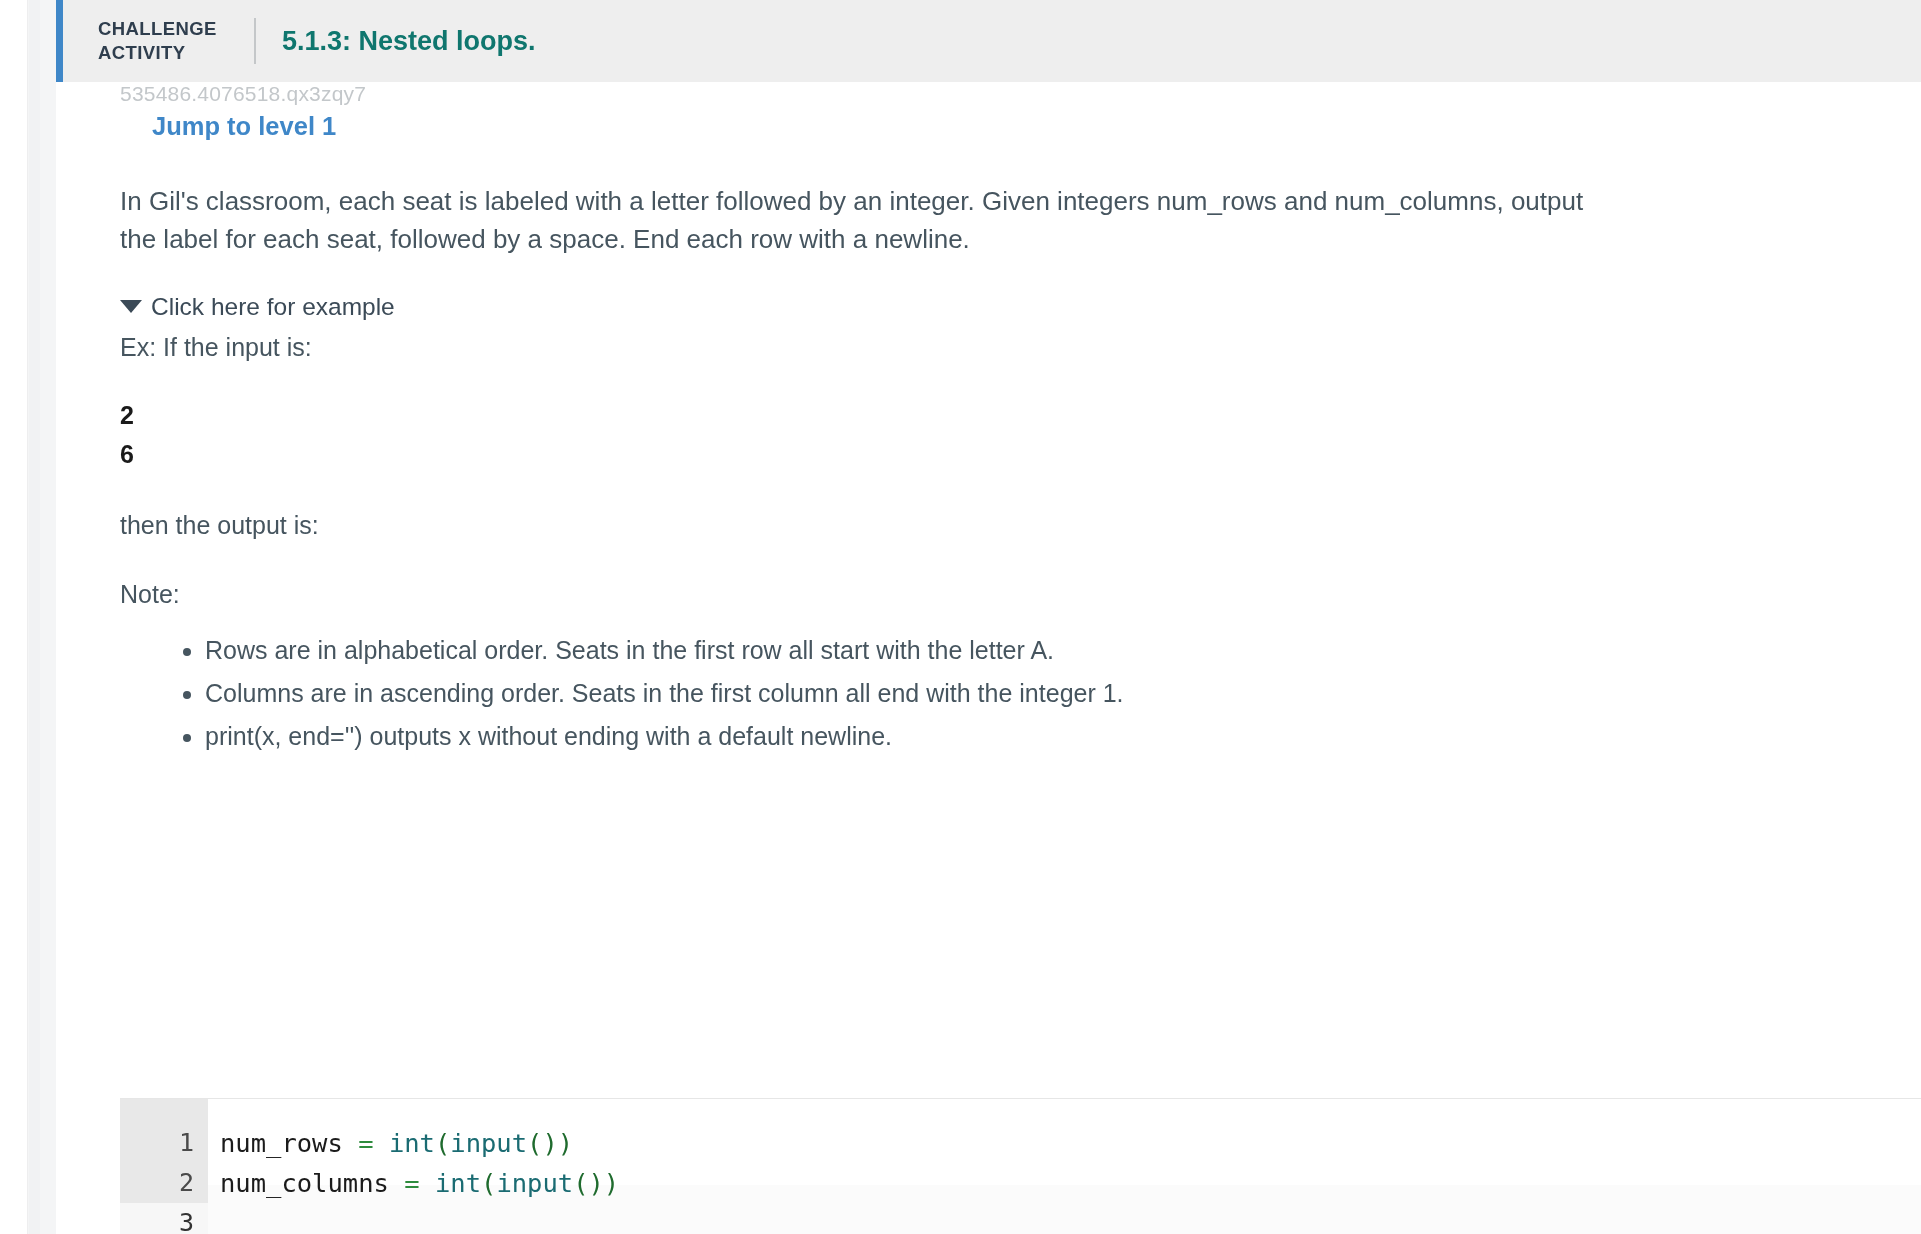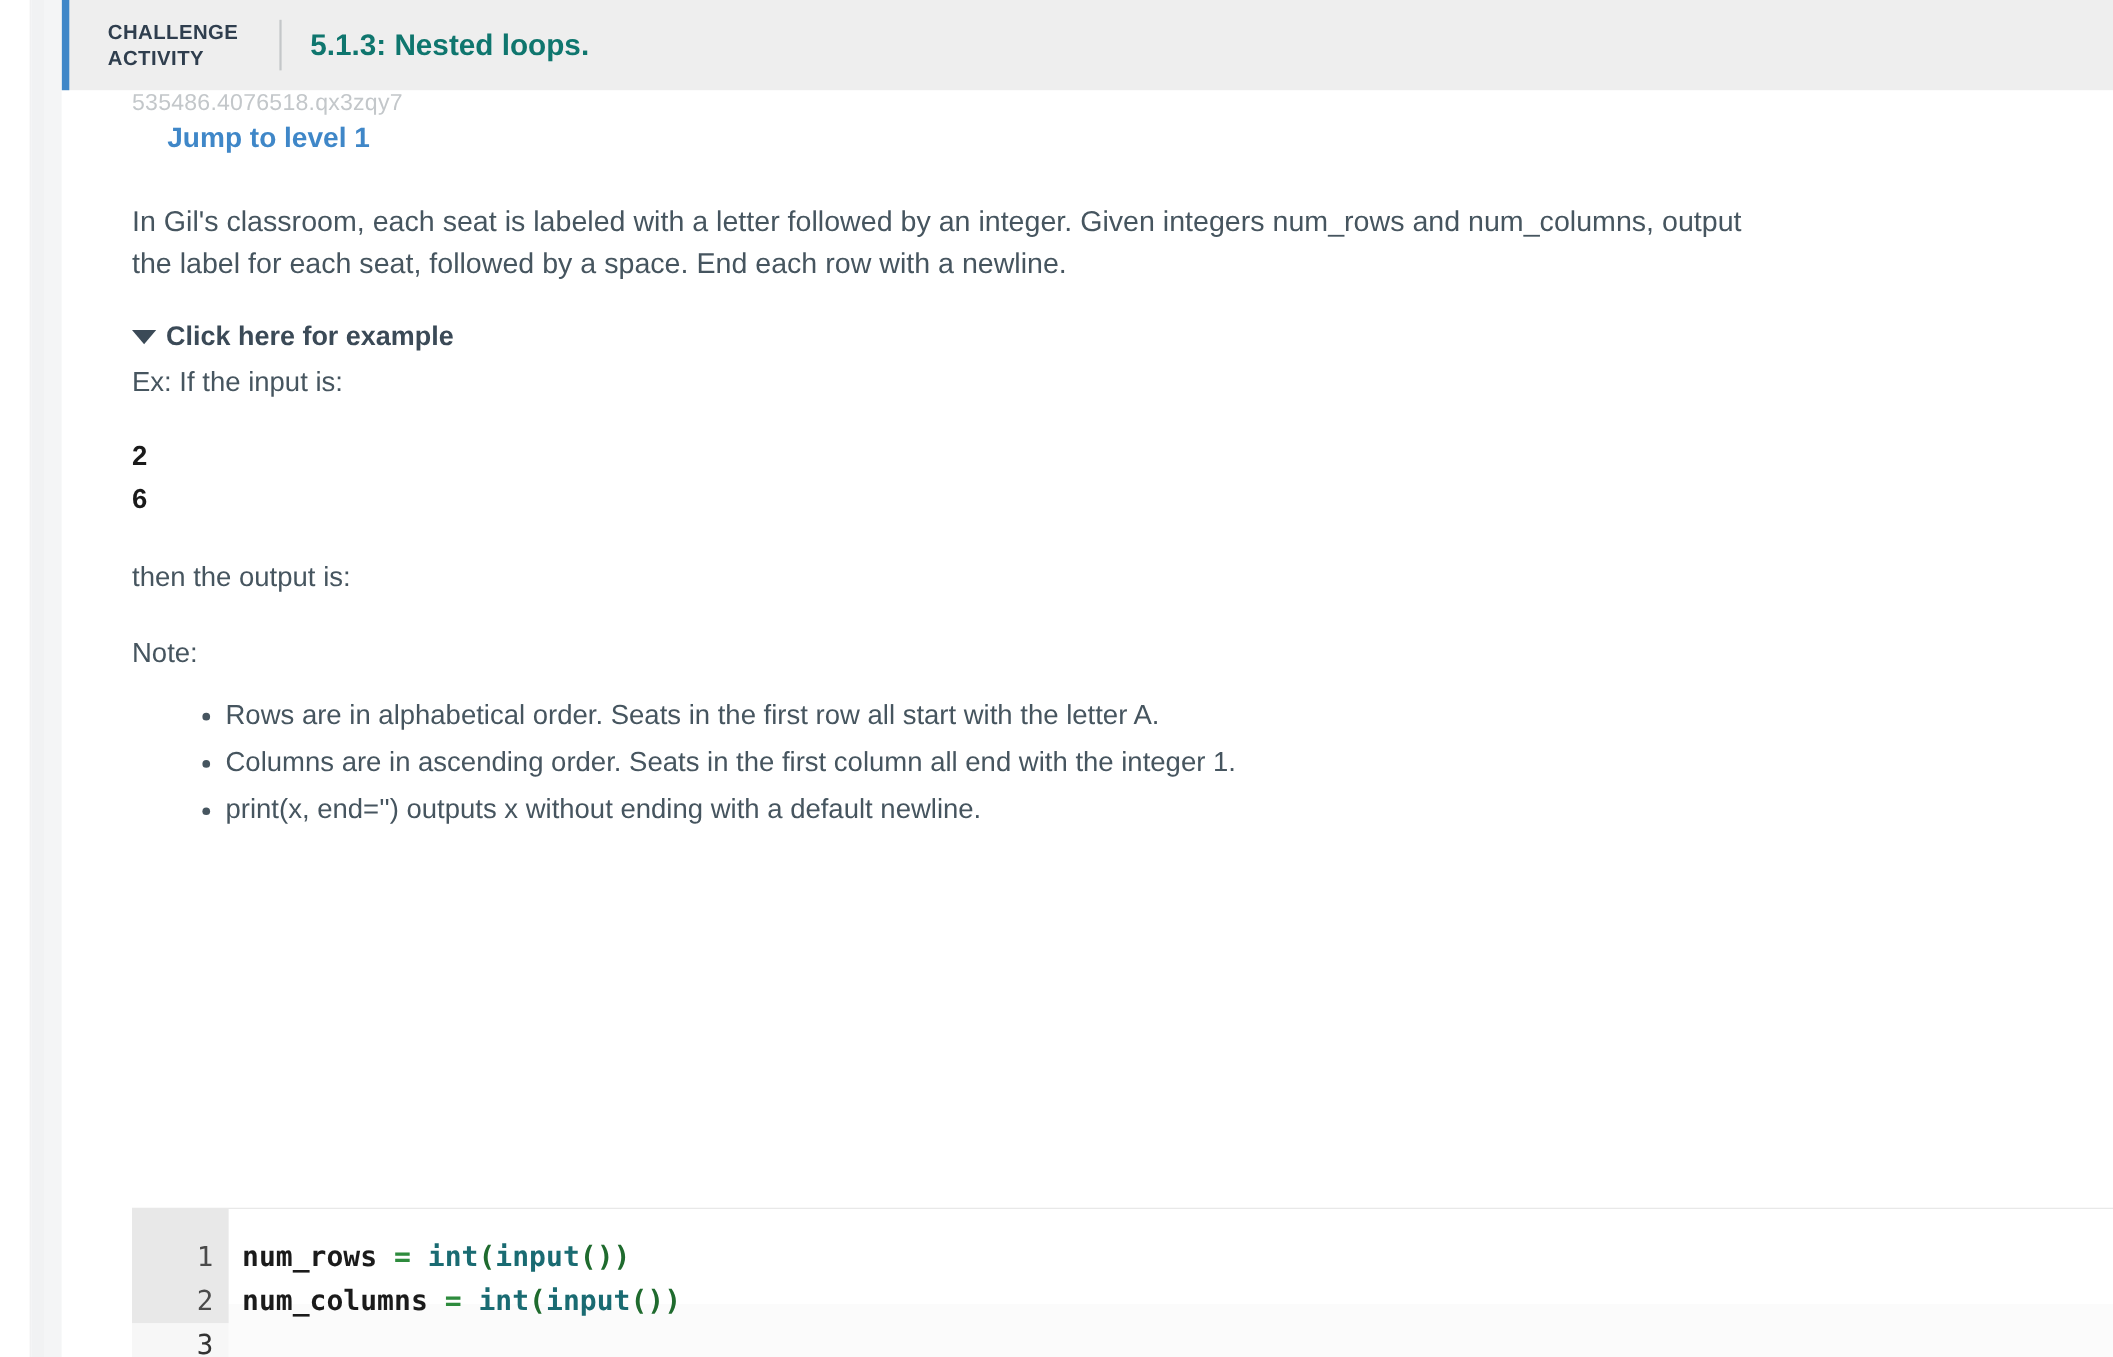--- a/index.html
+++ b/index.html
@@ -122,21 +122,21 @@
     font-size: 26px;
     line-height: 1.46;
     color: #46555f;
     white-space: nowrap;
   }
   .prompt .line2 { display: block; }
 
   .example-toggle {
     margin-top: 34px;
     font-size: 24.5px;
-    font-weight: bold;
+    font-weight: normal;
     color: #3b4a57;
     cursor: pointer;
     user-select: none;
     display: flex;
     align-items: center;
     gap: 9px;
     width: max-content;
   }
   .caret {
     display: inline-block;
@@ -215,21 +215,20 @@
   }
   .gutter-line.overflow {
     background: #f7f7f7;
     color: #333333;
   }
   .code-area {
     flex: 1 1 auto;
     padding-top: 24px;
     padding-left: 12px;
     background: linear-gradient(#ffffff 0 86px, #fbfbfb 86px 100%);
-    font-weight: bold;
   }
   .code-line {
     font-family: "DejaVu Sans Mono", "Liberation Mono", monospace;
     font-size: 25.5px;
     line-height: 40px;
     white-space: pre;
     color: #1b1b1b;
   }
   .tok-op   { color: #2e8b3d; }
   .tok-fn   { color: #1a6b72; }

